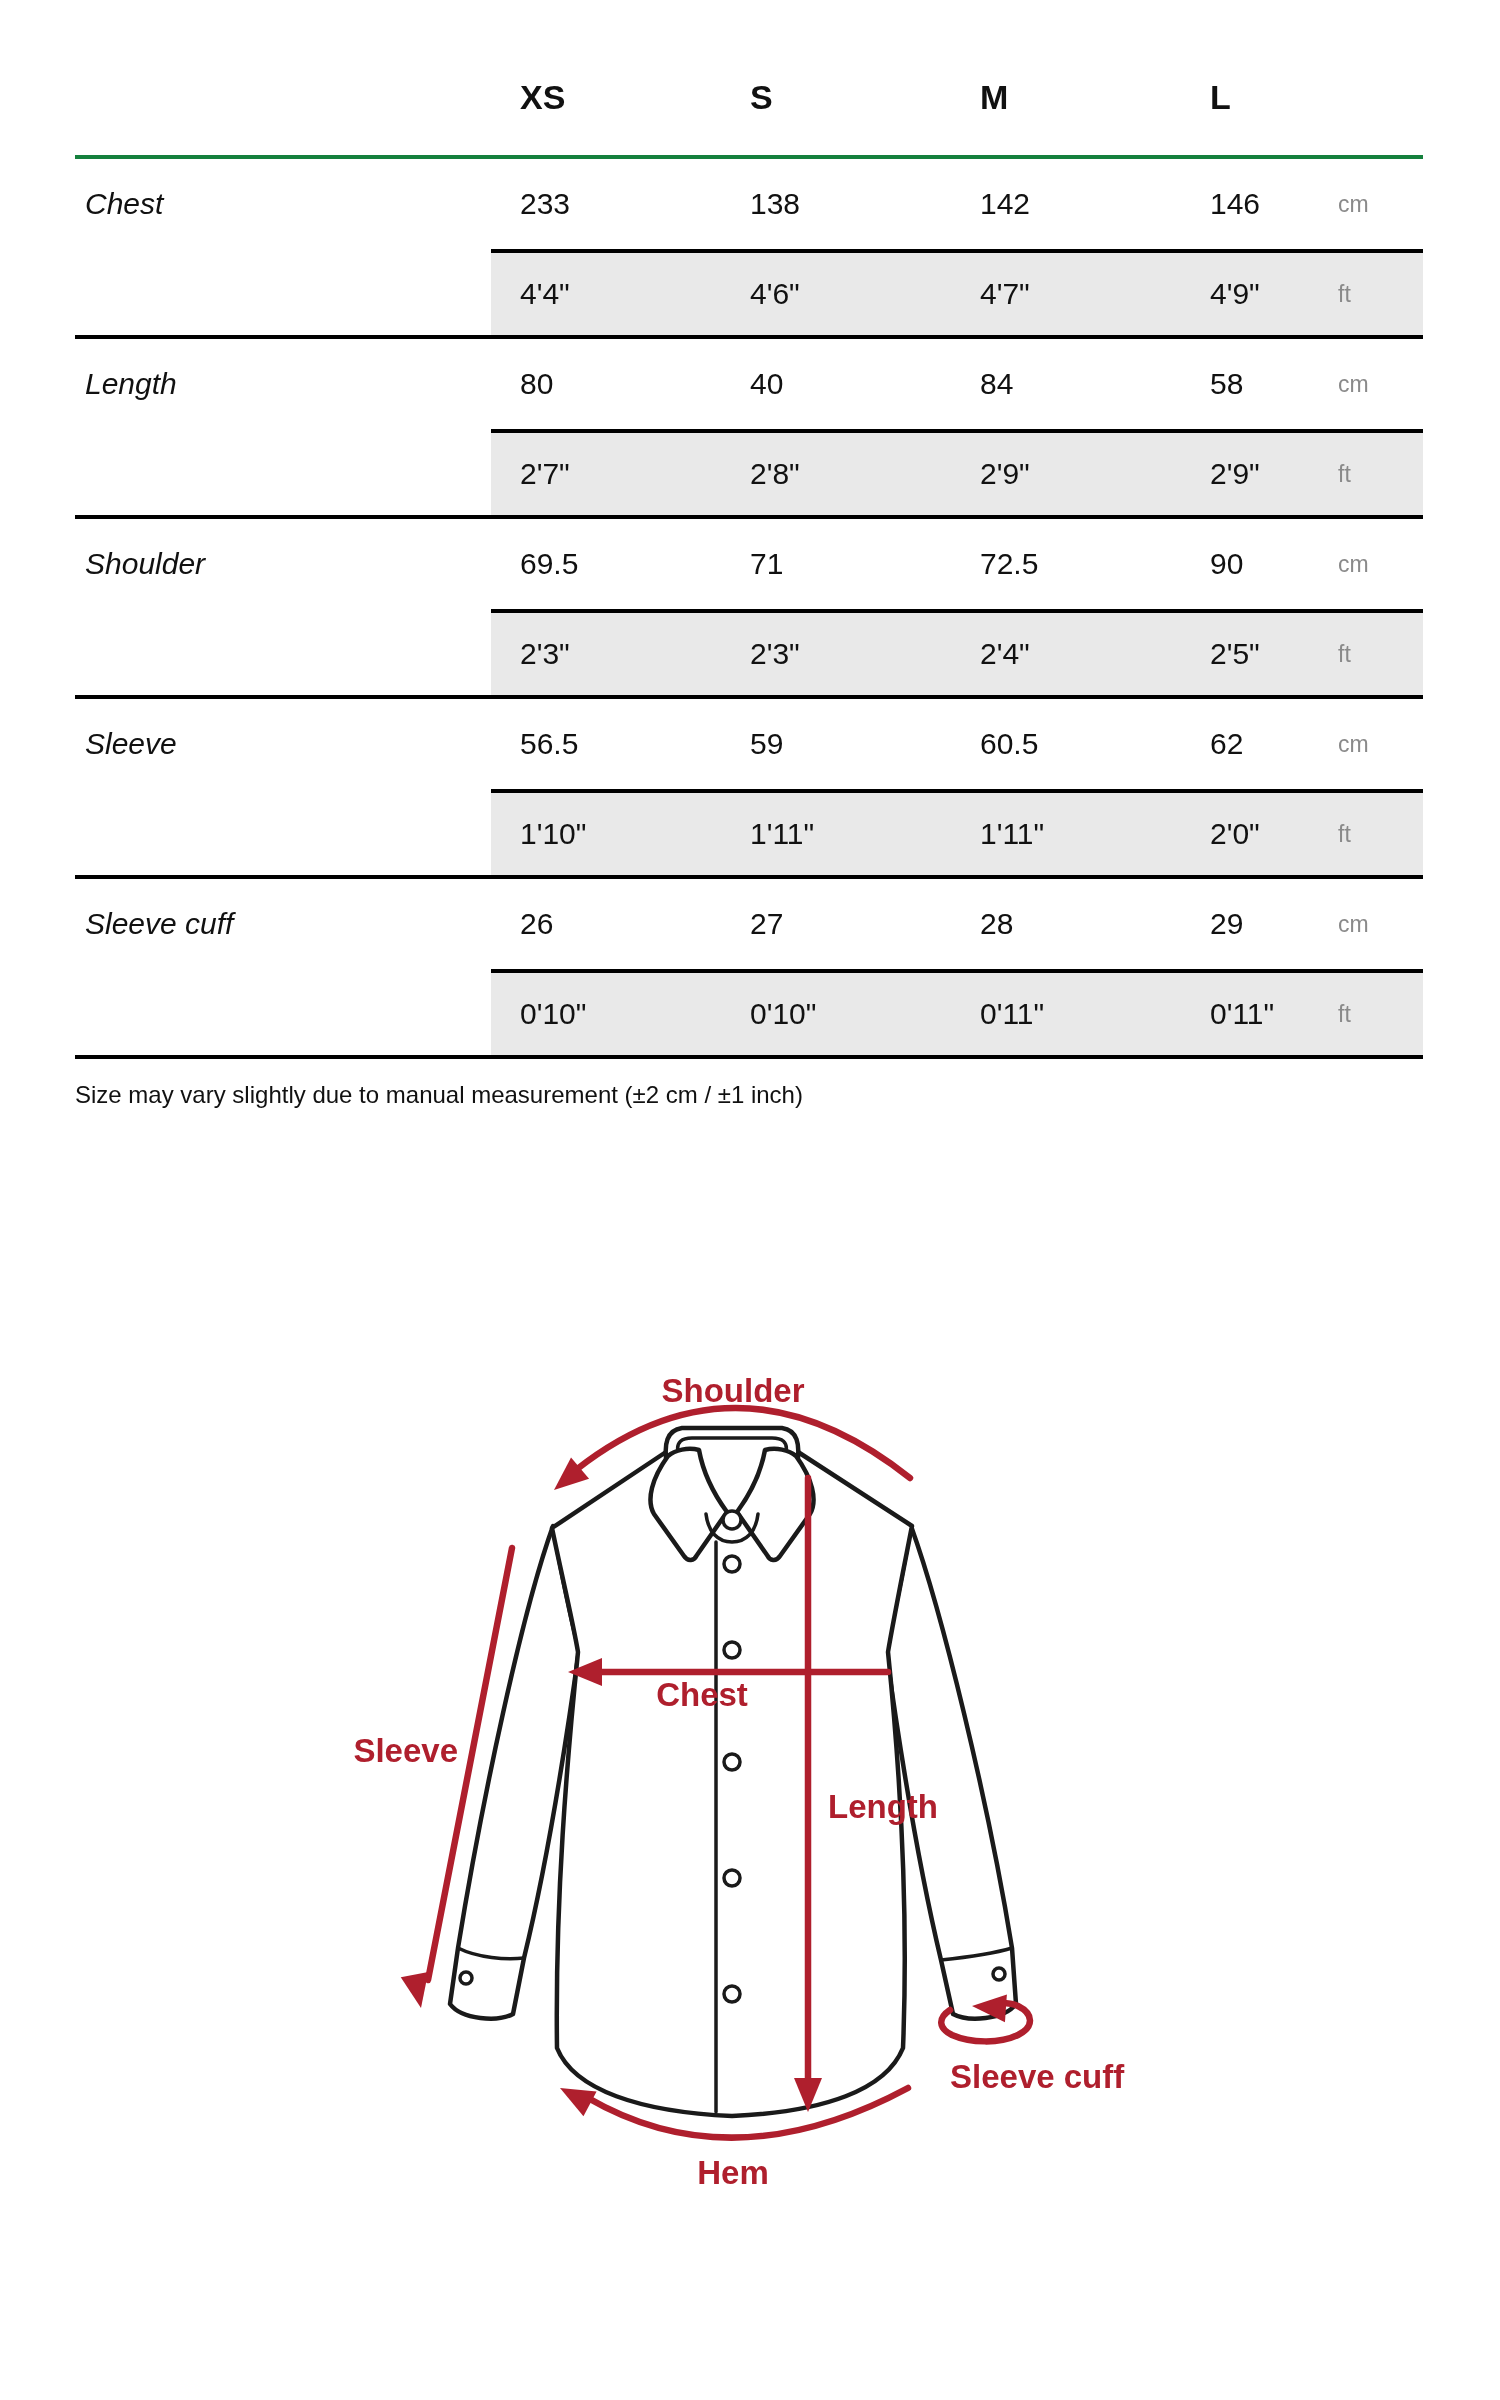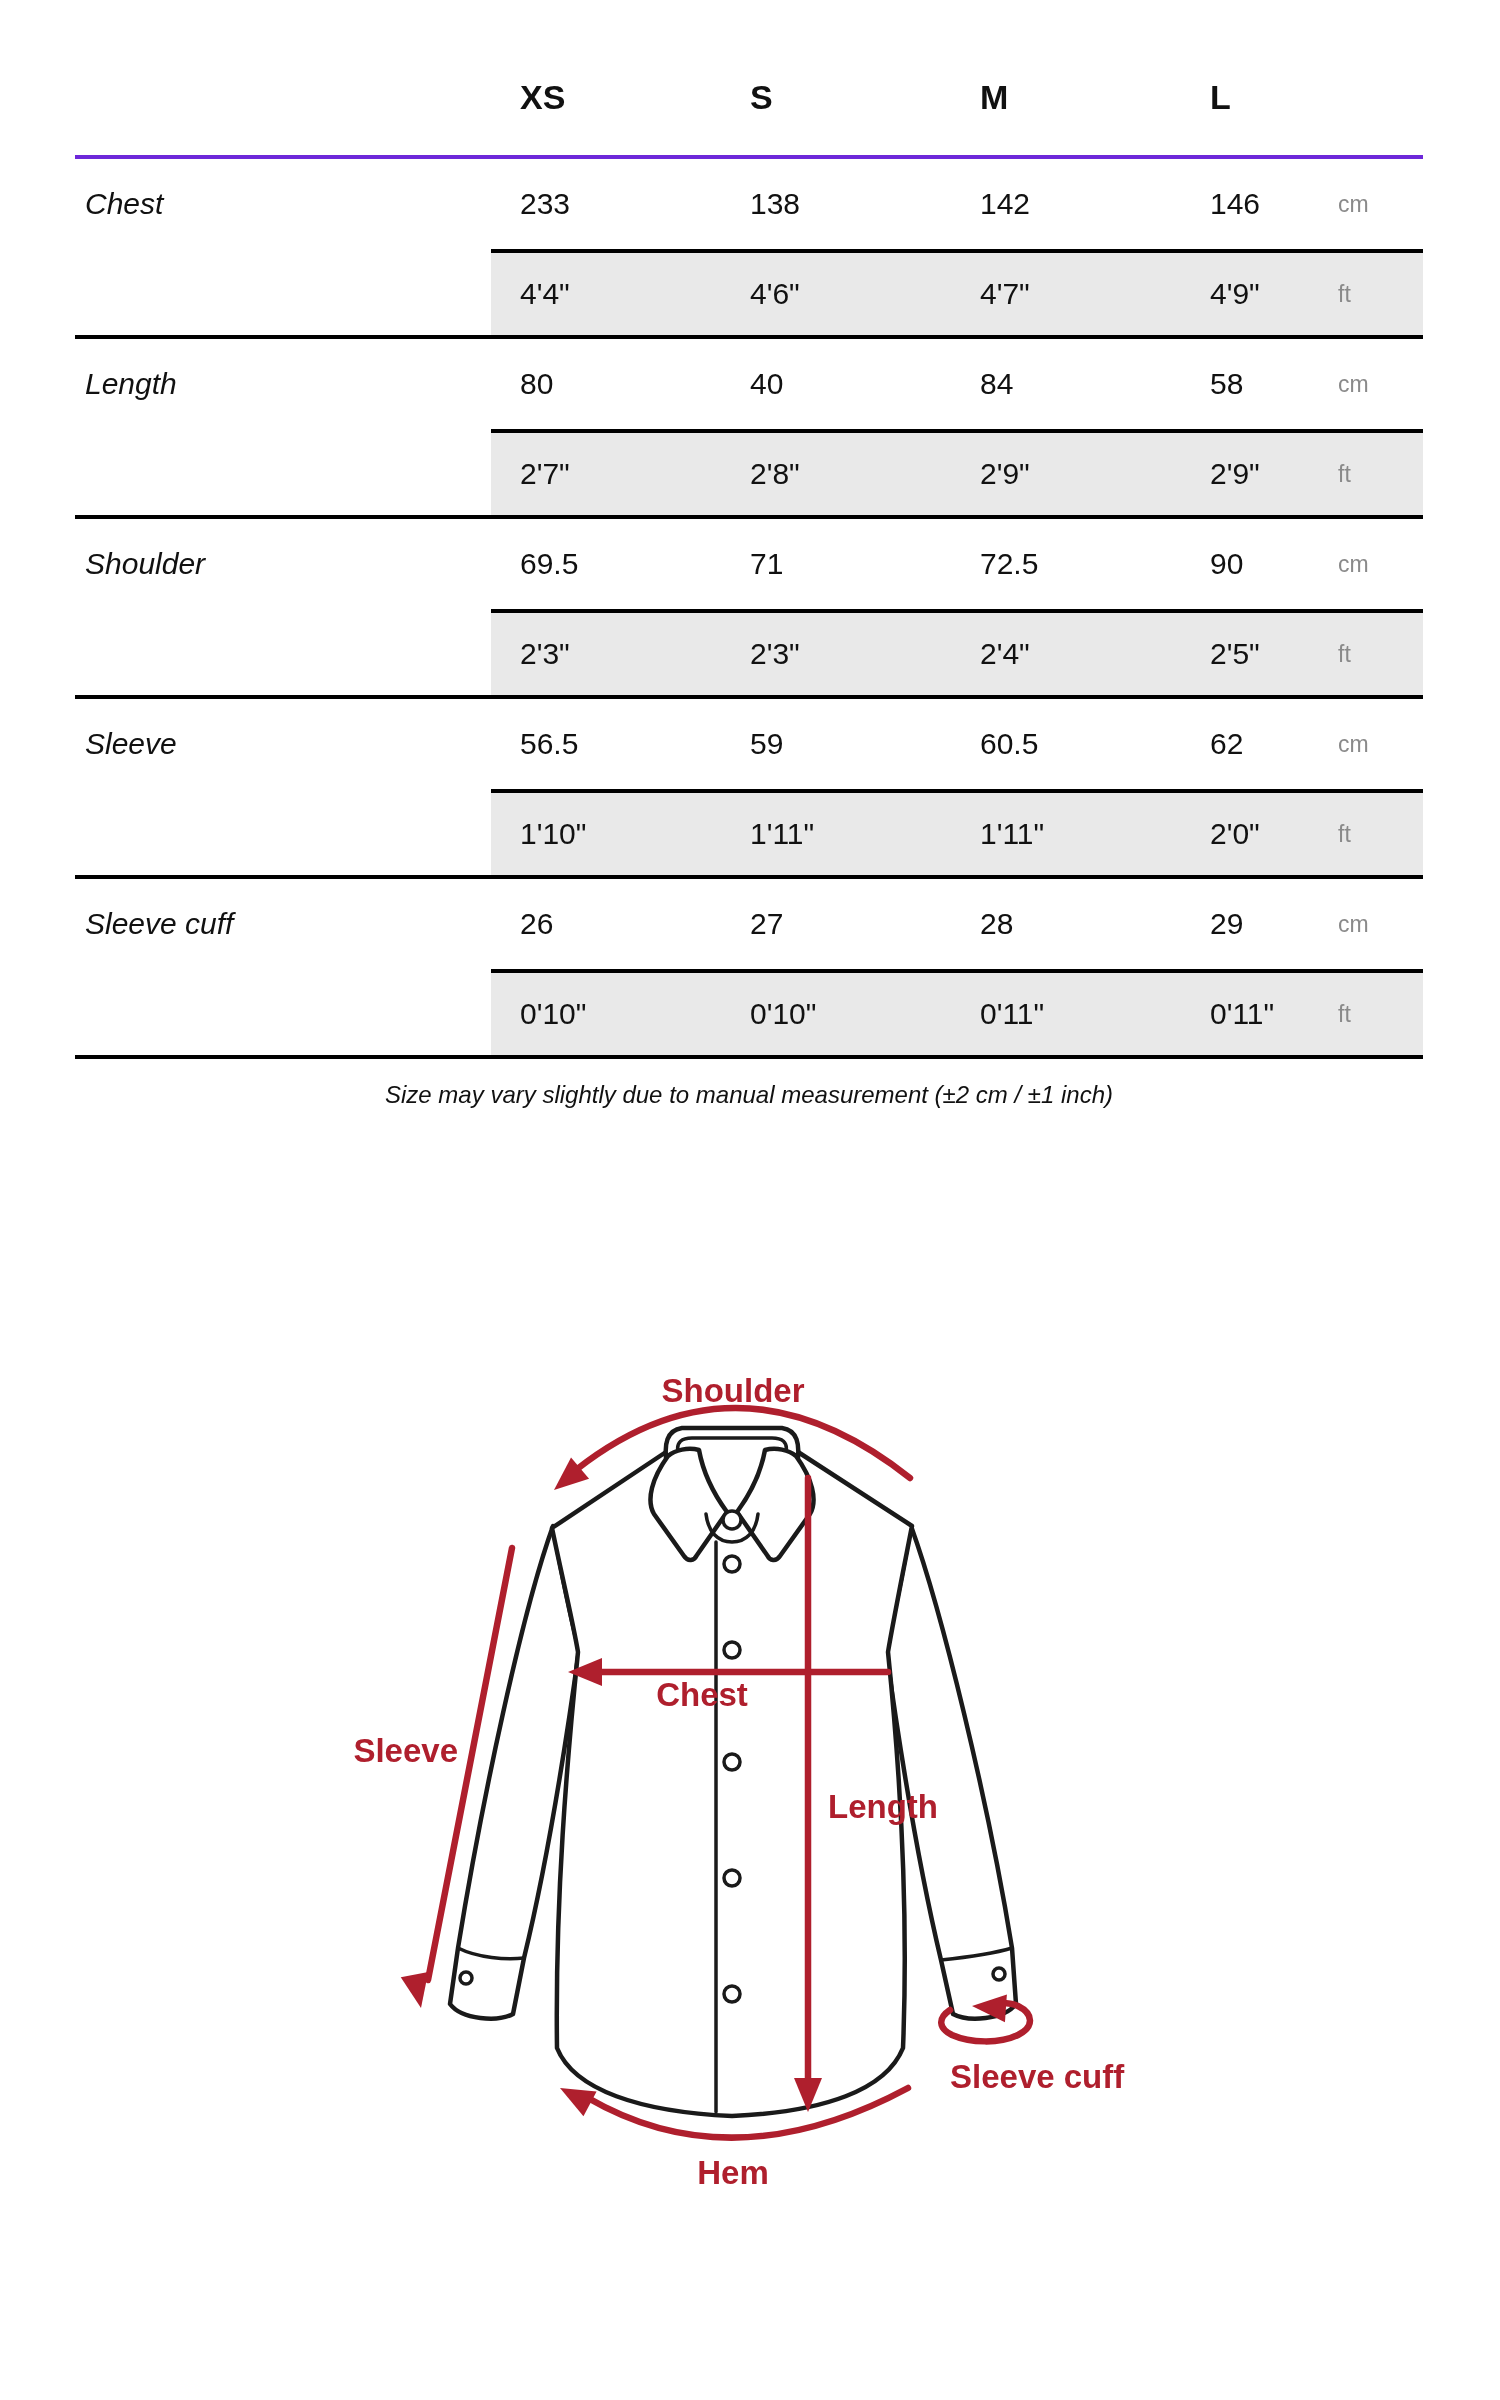--- a/index.html
+++ b/index.html
@@ -2,33 +2,33 @@
 <html><head>
 <meta charset="utf-8">
 <style>
   html,body{margin:0;padding:0;background:#fff;}
   body{width:1500px;height:2400px;position:relative;overflow:hidden;
        font-family:"Liberation Sans",sans-serif;color:#111;}
 
   
   .size-table{position:absolute;left:75px;top:40px;width:1348px;}
   .t-head{display:grid;grid-template-columns:416px 230px 230px 230px 157px 85px;
-          height:115px;align-items:center;border-bottom:4px solid #6d28d9;}
+          height:115px;align-items:center;border-bottom:4px solid #15803d;}
   .t-head .sz{font-size:34px;font-weight:bold;padding-left:29px;}
   .t-block{border-bottom:4px solid #000;}
   .t-row-cm{display:grid;grid-template-columns:416px 230px 230px 230px 157px 85px;
             height:90px;align-items:center;}
   .row-label{font-style:italic;font-size:30px;padding-left:10px;}
   .val{font-size:30px;padding-left:29px;}
   .unit{font-size:23px;color:#8a8a8a;text-align:left;padding-right:24px;}
   .t-row-ft{display:flex;}
   .ft-spacer{width:416px;}
   .ft-band{flex:1;background:#e9e9e9;border-top:4px solid #000;height:82px;
            display:grid;grid-template-columns:230px 230px 230px 157px 85px;align-items:center;}
-  .note{margin-top:22px;text-align:center;font-size:24px;color:#111;font-style:italic;}
+  .note{margin-top:22px;text-align:left;font-size:24px;color:#111;}
 
   
   .diagram-wrap{position:absolute;left:0;top:1320px;width:1500px;height:920px;}
   svg{display:block;}
   .shirt{fill:#ffffff;stroke:#1a1a1a;stroke-width:4.5;stroke-linejoin:round;stroke-linecap:round;}
   .shirt-thin{fill:none;stroke:#1a1a1a;stroke-width:3.5;stroke-linejoin:round;stroke-linecap:round;}
   .btn{fill:#ffffff;stroke:#1a1a1a;stroke-width:3.5;}
   .ann{fill:none;stroke-width:6.5;stroke-linecap:round;}
   .ann-label{font-family:"Liberation Sans",sans-serif;font-weight:bold;font-size:33px;}
 </style>

